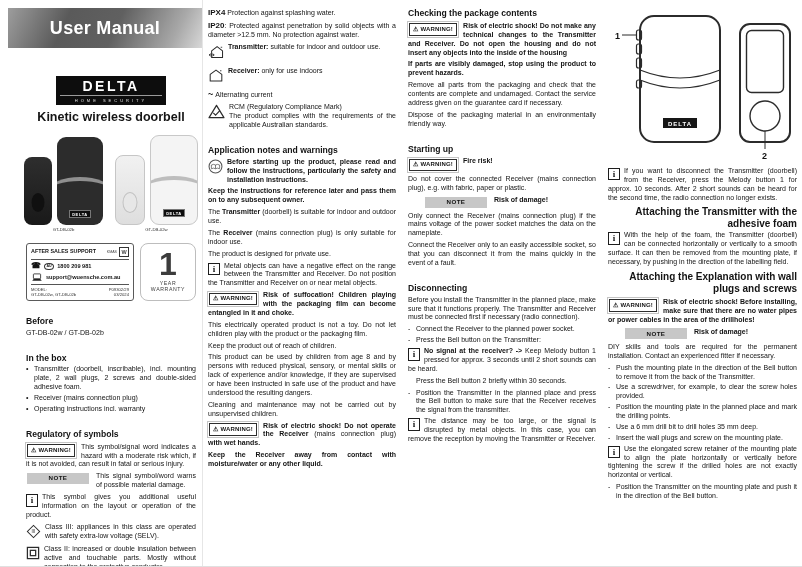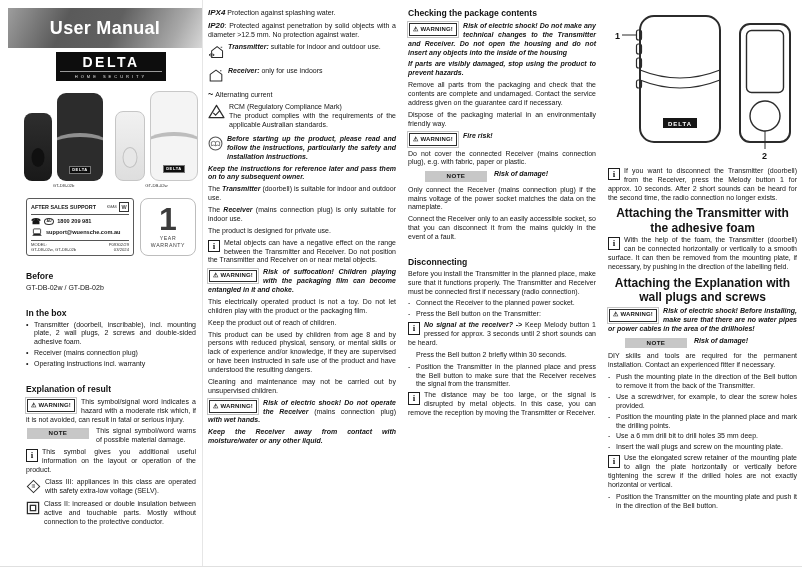--- a/index.html
+++ b/index.html
@@ -5,26 +5,26 @@
   html,body{margin:0;padding:0;background:#fff;}
   .sheet{position:relative;width:802px;height:567px;background:#fff;overflow:hidden;
          font-family:"Liberation Sans", sans-serif;color:#141414;box-sizing:border-box;
          border-bottom:1px solid #e0e0e0;}
   .page{position:relative;display:grid;grid-template-columns:186px 188px 188px 189px;
         column-gap:12px;padding:8px 5px 4px 10px;box-sizing:border-box;height:100%;}
   .fold{position:absolute;left:202px;top:0;bottom:0;width:1px;background:#e6e6e6;}
   .col{font-size:7px;line-height:1.27;text-align:justify;}
   .col1{padding-left:16px;}
   .h1{font-size:8.6px;font-weight:bold;margin:16px 0 2px;text-align:left;line-height:1.15;}
-  .h2{font-size:12px;font-weight:bold;margin:4px 0 1px;text-align:center;line-height:1.2;}
+  .h2{font-size:10px;font-weight:bold;margin:4px 0 1px;text-align:right;line-height:1.2;}
   .col > .h1:first-child{margin-top:1px;}
   .p{margin:0 0 3px;}
-  .bold{font-weight:bold;font-style:italic;}
-  
-  .banner{height:40px;margin:0 -6px 4px -18px;background:linear-gradient(115deg,#9d9d9d 0%,#5a5a5a 30%,#606060 55%,#a9a9a9 85%,#d8d8d8 100%);
+  .bold{font-weight:bold;}
+  
+  .banner{height:40px;margin:0 -6px 28px -18px;background:linear-gradient(115deg,#9d9d9d 0%,#5a5a5a 30%,#606060 55%,#a9a9a9 85%,#d8d8d8 100%);
           display:flex;align-items:center;justify-content:center;}
   .banner span{color:#fff;font-size:18px;font-weight:bold;letter-spacing:0.3px;}
   
   .logo{width:102px;margin:0 auto;background:#0d0d0d;text-align:center;padding:3px 4px 2px;}
   .logo .nm{color:#fff;font-size:14px;font-weight:bold;letter-spacing:2.5px;line-height:1;display:block;}
   .logo .tg{display:block;color:#e3e3e3;font-size:4px;letter-spacing:3px;border-top:1px solid #9a9a9a;margin-top:2px;padding-top:1.5px;}
   .ptitle{text-align:center;font-size:12.5px;font-weight:bold;margin:5px 0 2px;}
   
   .ph-row{display:flex;justify-content:center;gap:12px;margin:8px 0 0;}
   .pair{display:flex;flex-direction:column;align-items:center;}
@@ -91,20 +91,21 @@
 <div class="page">
 
   <div class="col col1">
     <div class="banner">
       <span>User Manual</span>
     </div>
     <div class="logo">
       <span class="nm">DELTA</span>
       <span class="tg">HOME SECURITY</span>
     </div>
+    <div class="ptitle">Kinetic wireless doorbell</div>
 
     <div class="ph-row">
       <div class="pair">
         <div class="pair-devices">
           <div class="dev tdev blk"></div>
           <div class="dev rdev blk">
             <span class="mini-delta">DELTA</span>
           </div>
         </div>
         <span class="ph-label">GT-DB-02b</span>
@@ -171,21 +172,21 @@
         </div>
     <div class="b">
           <span class="m">•</span>
           <span class="t">Receiver (mains connection plug)</span>
         </div>
     <div class="b">
           <span class="m">•</span>
           <span class="t">Operating instructions incl. warranty</span>
         </div>
 
-    <div class="h1">Explanation of result</div>
+    <div class="h1">Regulatory of symbols</div>
     <div class="warn">
       <span class="wl"><span>⚠</span> <span>WARNING!</span></span>
       <span>This symbol/signal word indicates a hazard with a moderate risk which, if it is not avoided, can result in fatal or serious injury.</span>
     </div>
     <div class="note">
       <span class="nl">NOTE</span>
       <span>This signal symbol/word warns of possible material damage.</span>
     </div>
     <div class="info">
       <span class="ii">i</span>
@@ -240,20 +241,21 @@
       <span style="float:left;margin:1px 4px 0 0">
         <svg width="17" height="15" viewBox="0 0 24 21">
               <path d="M12 1.8 L22.5 19.2 L1.5 19.2 Z" class="ln" stroke-width="1.7" stroke-linejoin="round"></path>
               <path d="M7.5 12.5 l3.2 3.2 l6-6.5" class="ln" stroke-width="1.6"></path>
             </svg>
       </span>
       <span>RCM (Regulatory Compliance Mark)</span><br>
       <span>The product complies with the requirements of the applicable Australian standards.</span>
     </div>
 
+    <div class="h1">Application notes and warnings</div>
     <div class="info">
       <span style="float:left;margin:1px 4px 0 0">
         <svg width="15" height="15" viewBox="0 0 20 20">
               <circle cx="10" cy="10" r="8.6" fill="none" stroke="#555" stroke-width="1.4"></circle>
               <path d="M4.5 8 Q7.5 6.3 10 8 Q12.5 6.3 15.5 8 L15.5 13 Q12.5 11.3 10 13 Q7.5 11.3 4.5 13 Z M10 8 L10 13" fill="none" stroke="#555" stroke-width="1"></path>
             </svg>
       </span>
       <span class="bold">Before starting up the product, please read and follow the instructions, particularly the safety and installation instructions.</span>
     </div>
     <div class="p bold">Keep the instructions for reference later and pass them on to any subsequent owner.</div>
@@ -282,20 +284,21 @@
   <div class="col">
     <div class="h1">Checking the package contents</div>
     <div class="warn">
       <span class="wl"><span>⚠</span> <span>WARNING!</span></span>
       <span class="bold">Risk of electric shock! Do not make any technical changes to the Transmitter and Receiver. Do not open the housing and do not insert any objects into the inside of the housing</span>
     </div>
     <div class="p bold">If parts are visibly damaged, stop using the product to prevent hazards.</div>
     <div class="p">Remove all parts from the packaging and check that the contents are complete and undamaged. Contact the service address given on the guarantee card if necessary.</div>
     <div class="p">Dispose of the packaging material in an environmentally friendly way.</div>
 
+    <div class="h1">Starting up</div>
     <div class="warn">
       <span class="wl"><span>⚠</span> <span>WARNING!</span></span>
       <span class="bold">Fire risk!</span>
       <div style="clear:both"></div>
     </div>
     <div class="p">Do not cover the connected Receiver (mains connection plug), e.g. with fabric, paper or plastic.</div>
     <div class="note ind">
       <span class="nl">NOTE</span>
       <span class="bold">Risk of damage!</span>
       <div style="clear:both"></div>

